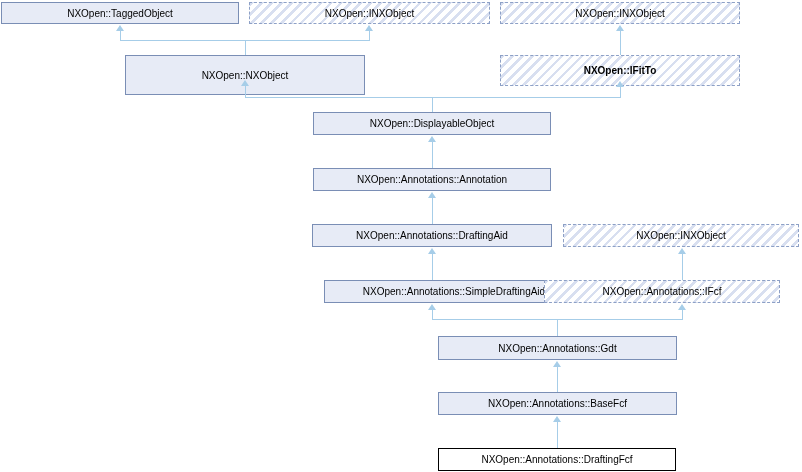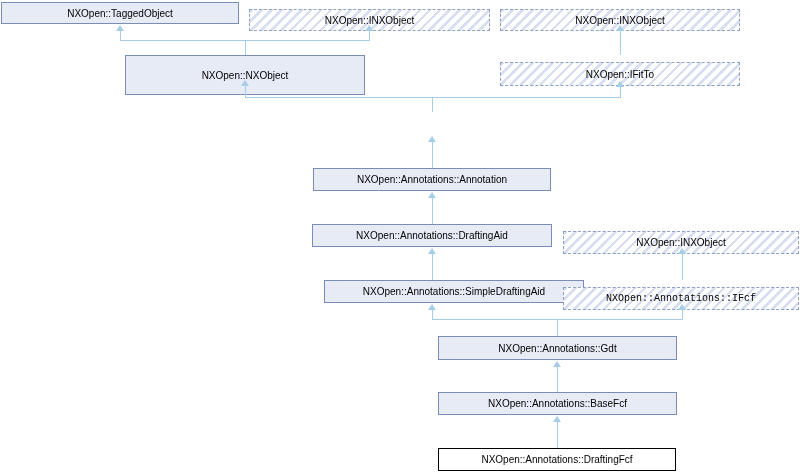--- a/index.html
+++ b/index.html
@@ -22,21 +22,20 @@
     white-space: nowrap;
     cursor: default;
   }
   .node.solid {
     background: #e7ebf6;
     border: 1px solid #7a8eb5;
   }
   .node.hatched {
     background: repeating-linear-gradient(135deg, #d8dff0 0px, #d8dff0 2.5px, #ffffff 2.5px, #ffffff 7px);
     border: 1px dashed #8da0c6;
-    margin-top: 7px;
   }
   .node.current {
     background: #ffffff;
     border: 1px solid #000000;
   }
   .seg {
     position: absolute;
     background: #a6cde8;
   }
   .ah {
@@ -50,26 +49,27 @@
 </style>
 </head>
 <body>
 
 <div id="stage">
 
   <div class="node solid" style="left:1px;   top:2px;   width:238px; height:22px;">NXOpen::TaggedObject</div>
   <div class="node hatched" style="left:249px; top:2px;   width:241px; height:22px;">NXOpen::INXObject</div>
   <div class="node hatched" style="left:500px; top:2px;   width:240px; height:22px;">NXOpen::INXObject</div>
   <div class="node solid" style="left:125px; top:55px;  width:240px; height:40px;">NXOpen::NXObject</div>
-  <div class="node hatched" style="left:500px; top:55px;  width:240px; height:24px;">NXOpen::IFitTo</div>
+  <div class="node hatched" style="left:500px; top:55px;  width:240px; height:31px;font-weight:bold;">NXOpen::IFitTo</div>
+  <div class="node solid" style="left:313px; top:112px; width:238px; height:23px;">NXOpen::DisplayableObject</div>
   <div class="node solid" style="left:313px; top:168px; width:238px; height:23px;">NXOpen::Annotations::Annotation</div>
   <div class="node solid" style="left:312px; top:224px; width:240px; height:23px;">NXOpen::Annotations::DraftingAid</div>
   <div class="node hatched" style="left:563px; top:224px; width:236px; height:23px;">NXOpen::INXObject</div>
   <div class="node solid" style="left:324px; top:280px; width:260px; height:23px;">NXOpen::Annotations::SimpleDraftingAid</div>
-  <div class="node hatched" style="left:563px; top:280px; width:236px; height:23px;font-family:Liberation Mono, monospace;">NXOpen::Annotations::IFcf</div>
+  <div class="node hatched" style="left:544px; top:280px; width:236px; height:23px;">NXOpen::Annotations::IFcf</div>
   <div class="node solid" style="left:438px; top:336px; width:239px; height:24px;">NXOpen::Annotations::Gdt</div>
   <div class="node solid" style="left:438px; top:392px; width:239px; height:23px;">NXOpen::Annotations::BaseFcf</div>
   <div class="node current" style="left:438px; top:448px; width:238px; height:23px;">NXOpen::Annotations::DraftingFcf</div>
 
   <div class="ah" style="left:116px; top:25px;"></div>
   <div class="seg" style="left:120px; top:30px; width:1px;  height:11px;"></div>
   <div class="ah" style="left:365px; top:25px;"></div>
   <div class="seg" style="left:369px; top:30px; width:1px;  height:11px;"></div>
   <div class="seg" style="left:120px; top:40px; width:250px; height:1px;"></div>
   <div class="seg" style="left:245px; top:40px; width:1px;  height:15px;"></div>

